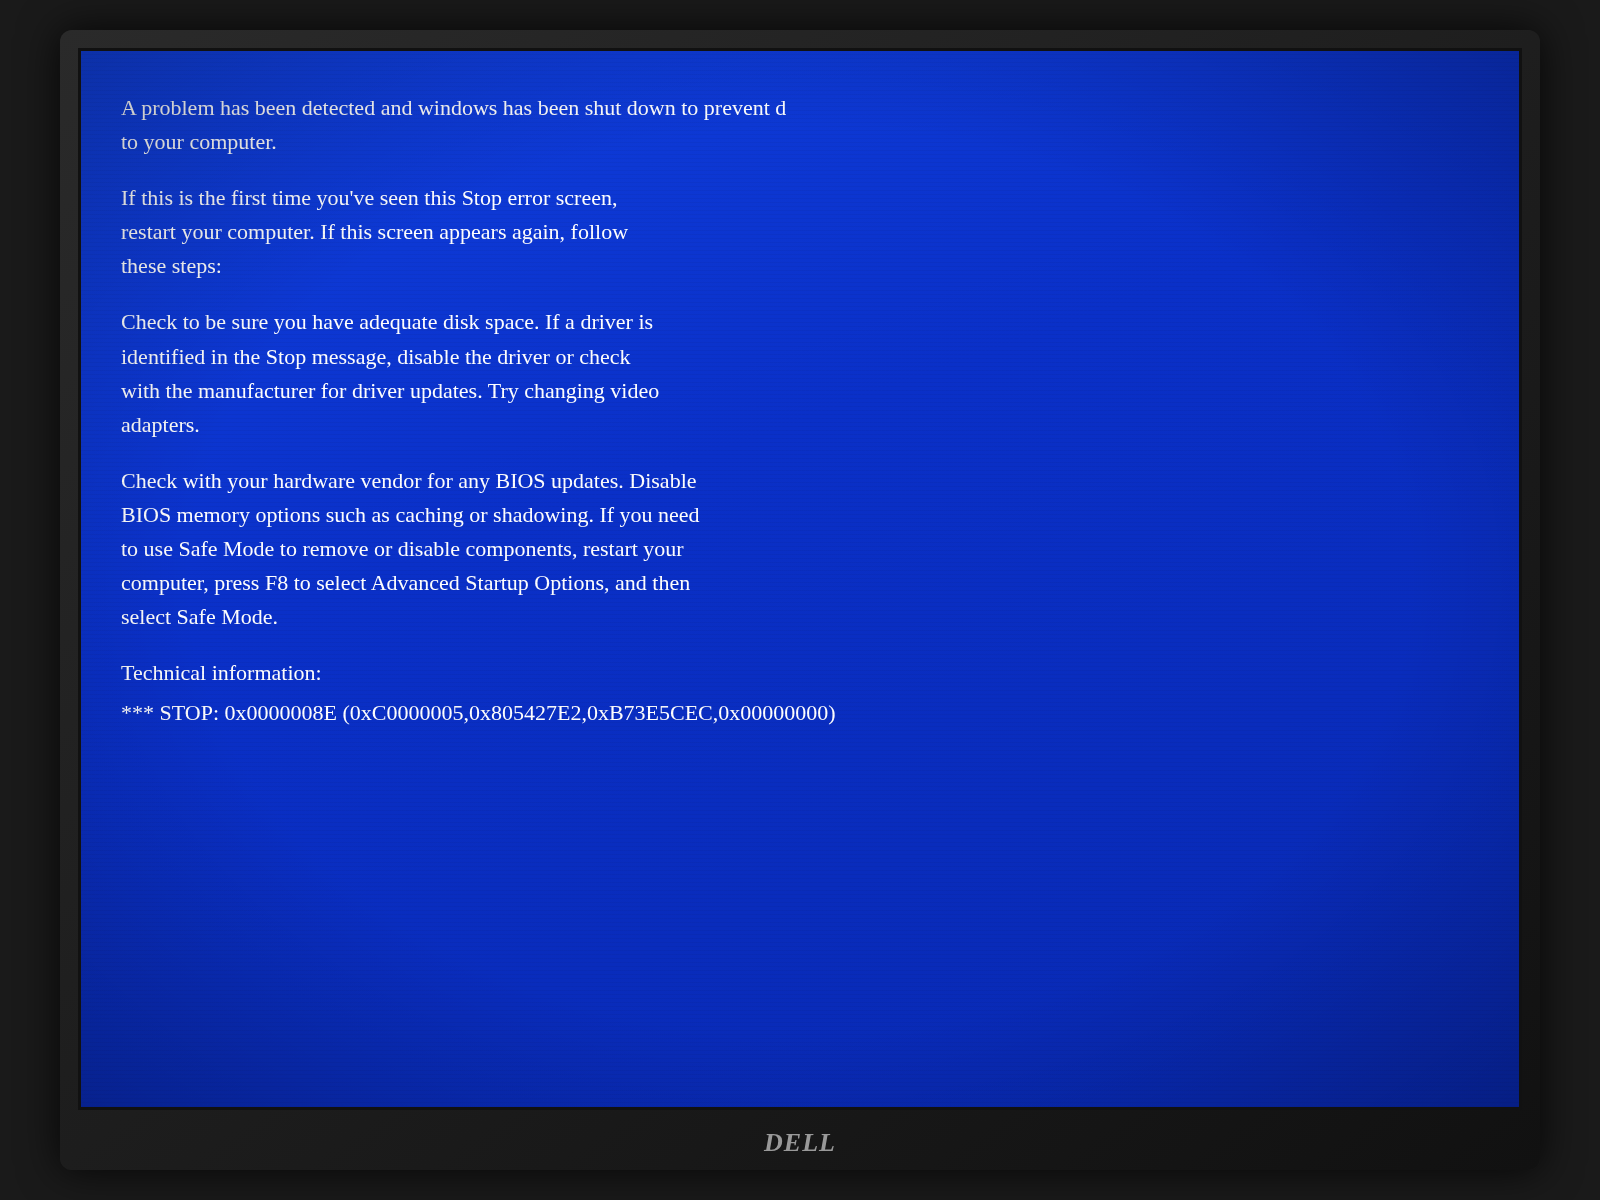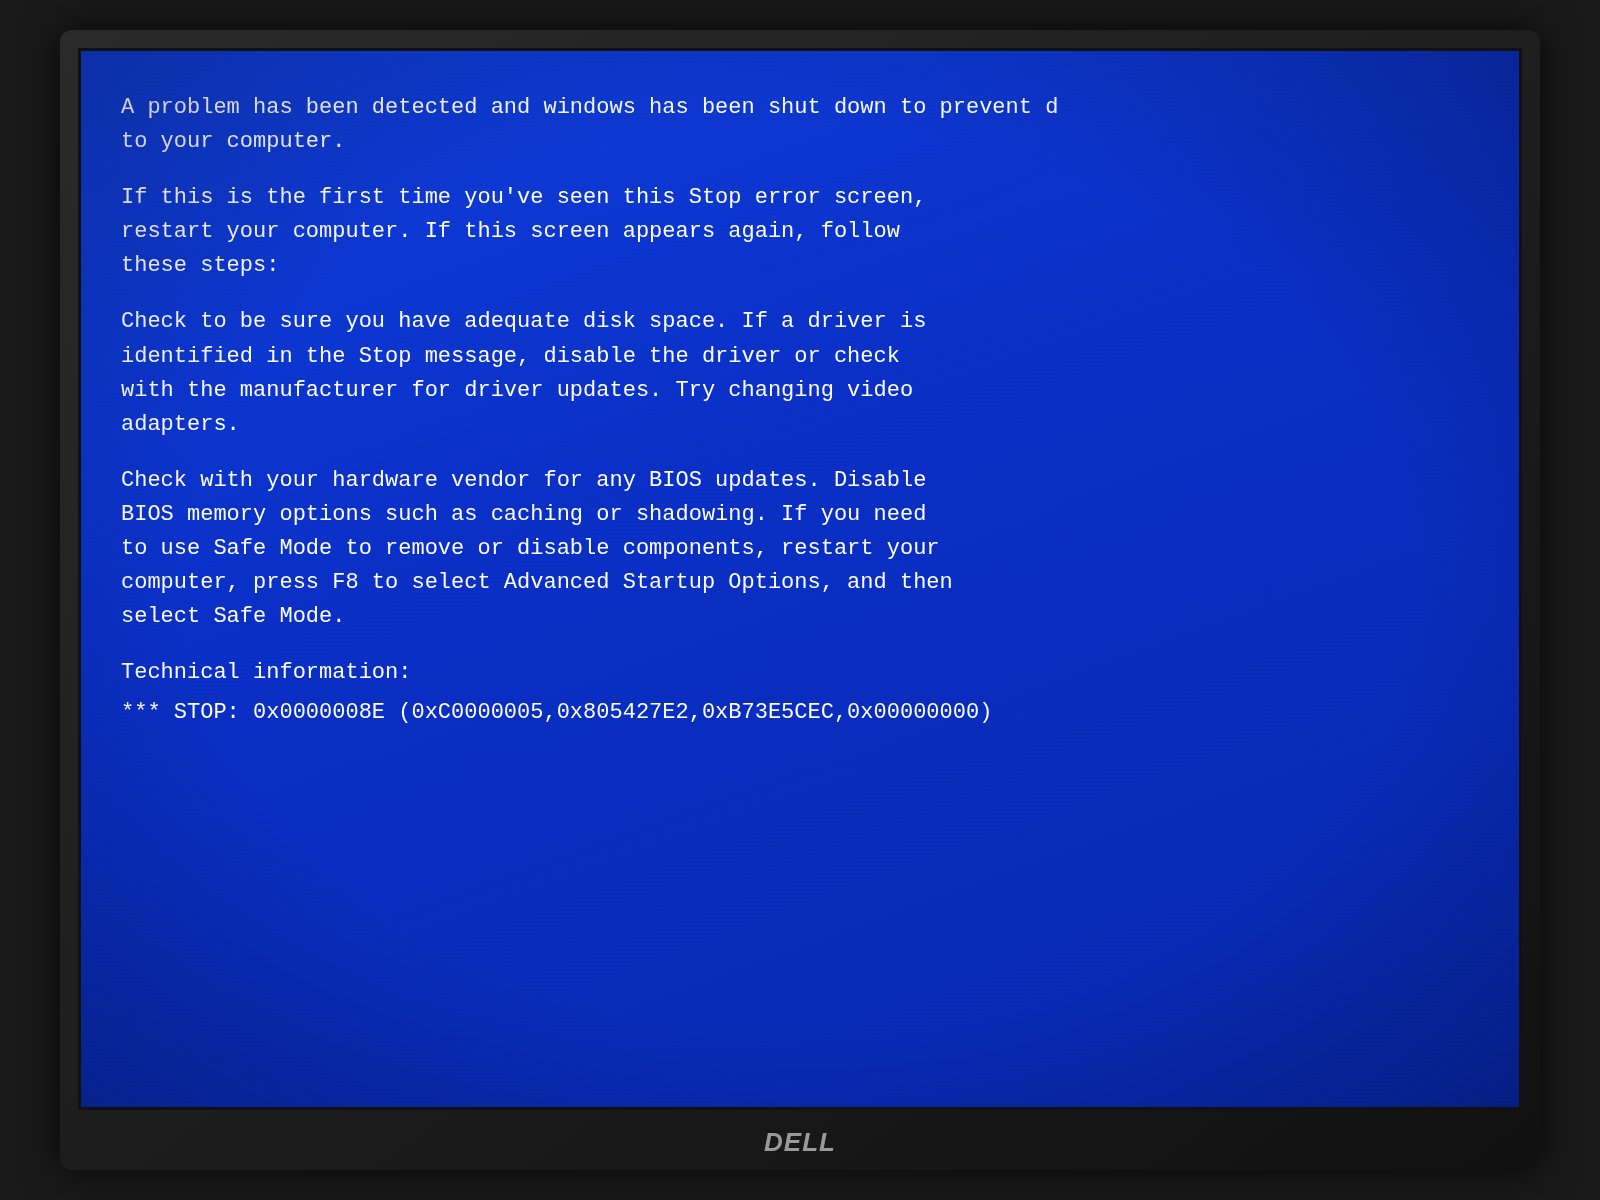--- a/index.html
+++ b/index.html
@@ -1,18 +1,19 @@
 <!DOCTYPE html>
 <html><head>
   <meta charset="utf-8">
   <style>
     * {
       margin: 0;
       padding: 0;
       box-sizing: border-box;
+      font-family: Liberation Serif, serif;
     }
 
     body {
       width: 1600px;
       height: 1200px;
       background: #1a1a1a;
       display: flex;
       align-items: center;
       justify-content: center;
       overflow: hidden;

